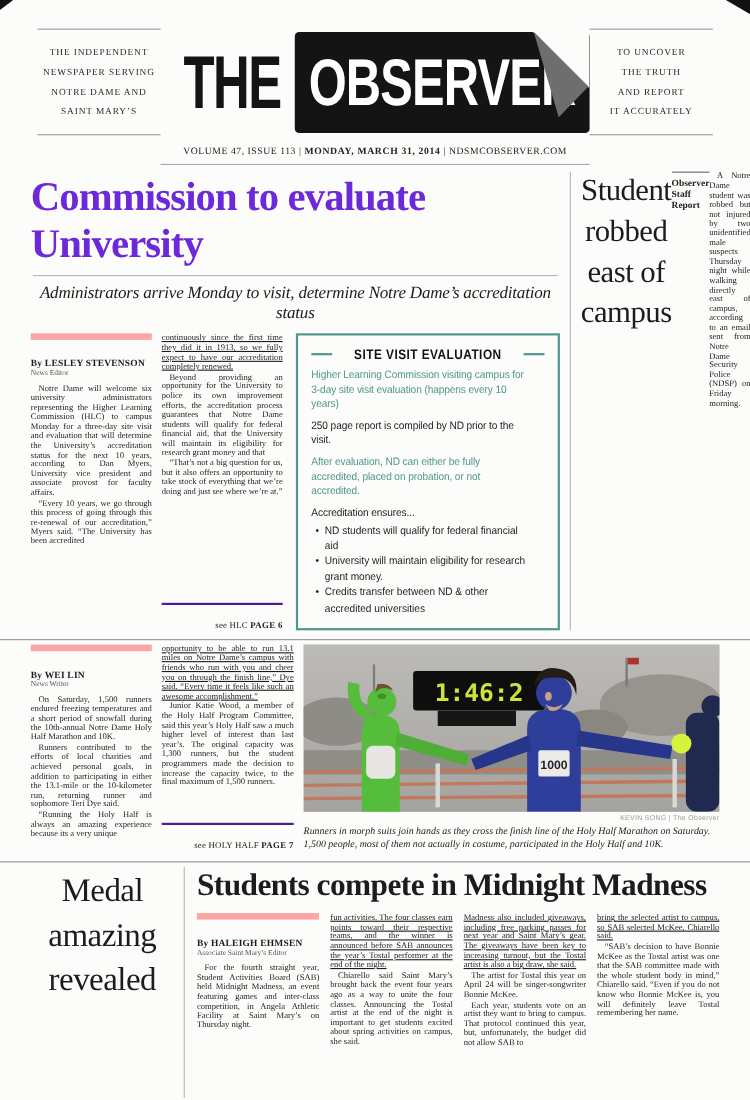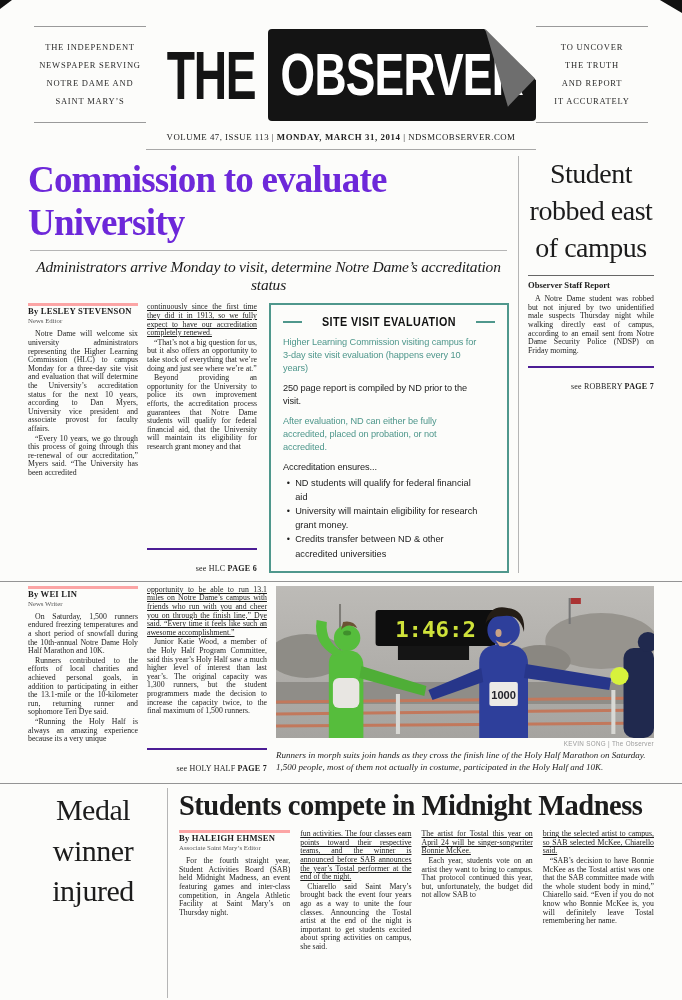--- a/index.html
+++ b/index.html
@@ -26,21 +26,21 @@
             font-size:60px;letter-spacing:-1px;transform:scaleX(.74);transform-origin:center;
             white-space:nowrap;}
   .fold-cut{position:absolute;top:0;right:0;width:52px;height:78px;background:#fcfcfa;
             clip-path:polygon(0 0,100% 0,100% 66%);}
   .fold-flap{position:absolute;top:0;right:0;width:52px;height:78px;background:#6e6e6e;
              clip-path:polygon(2% 0,98% 64%,46% 100%);}
   .volume-line{text-align:center;font-size:8.8px;letter-spacing:.5px;margin-top:9px;color:#222;}
   .volume-line b{letter-spacing:.6px;}
   .volume-rule{width:390px;margin:7px auto 0;border-bottom:1px solid #a8a8a8;}
   
-  .byline-block{border-top:3px solid #fca5a5;padding-top:0;margin-bottom:6px;}
+  .byline-block{border-top:6px solid #fca5a5;padding-top:16px;margin-bottom:6px;}
   .byline{font-weight:bold;font-size:8.6px;letter-spacing:.2px;}
   .byline-title{font-size:6.8px;color:#555;margin-top:1px;}
   .cols p{margin:0 0 1px 0;font-size:7.8px;line-height:8.6px;text-align:justify;
           text-indent:7px;letter-spacing:0;}
   .cont p:first-child{text-indent:0;text-decoration:underline;}
   .jump{border-top:2px solid #4c1d95;margin-top:6px;padding-top:14px;text-align:right;
         font-size:8px;letter-spacing:.2px;}
   .jump b{letter-spacing:.3px;}
   
   .lead-wrap{display:flex;padding:6px 28px 0 28px;}
@@ -62,21 +62,21 @@
   .ibx-item{font-size:9.8px;line-height:1.32;letter-spacing:-.1px;margin:7px 0;
             transform:scaleX(.94);transform-origin:left;}
   .ibx-teal{color:#4f978c;}
   .ibx-black{color:#1d1d1d;}
   .ibx-bullets{margin:2px 0 0;padding:0;list-style:none;}
   .ibx-bullets li{font-size:9.8px;line-height:1.45;color:#1d1d1d;padding-left:13px;
                   position:relative;transform:scaleX(.94);transform-origin:left;}
   .ibx-bullets li::before{content:"•";position:absolute;left:4px;}
   
   .vdiv{width:1px;background:#b5b5b5;margin:0 9px;flex:none;}
-  .robbery{width:126px;flex:none;display:flex;flex-direction:column;}
+  .robbery{width:126px;flex:none;display:flex;flex-direction:row;}
   .robbery-headline{font-size:28px;line-height:1.32;text-align:center;font-weight:normal;
                     letter-spacing:-.5px;margin:0 0 8px;}
   .staff-report{border-top:1px solid #666;font-weight:bold;font-size:8.6px;padding-top:4px;
                 margin-bottom:5px;}
   
   .hdiv{border-top:1px solid #949494;margin-top:8px;}
   .runners-wrap{padding:4px 28px 0 28px;}
   .runners-headline{font-size:33px;font-weight:bold;letter-spacing:-.6px;margin:2px 0 7px;}
   .runners-cols{display:flex;gap:9px;}
   .photo-block{flex:1;min-width:0;}
@@ -141,22 +141,22 @@
             <div class="byline-title">News Editor</div>
           </div>
           <div>
               <p>Notre Dame will welcome six university administrators representing the Higher Learning Commission (HLC) to campus Monday for a three-day site visit and evaluation that will determine the University’s accreditation status for the next 10 years, according to Dan Myers, University vice president and associate provost for faculty affairs.</p>
               <p>“Every 10 years, we go through this process of going through this re-renewal of our accreditation,” Myers said. “The University has been accredited</p>
             </div>
         </div>
         <div class="col-narrow cont">
           <div>
               <p>continuously since the first time they did it in 1913, so we fully expect to have our accreditation completely renewed.</p>
+              <p>Beyond providing an opportunity for the University to police its own improvement efforts, the accreditation process guarantees that Notre Dame students will qualify for federal financial aid, that the University will maintain its eligibility for research grant money and that</p>
               <p>“That’s not a big question for us, but it also offers an opportunity to take stock of everything that we’re doing and just see where we’re at.”</p>
-              <p>Beyond providing an opportunity for the University to police its own improvement efforts, the accreditation process guarantees that Notre Dame students will qualify for federal financial aid, that the University will maintain its eligibility for research grant money and that</p>
             </div>
           <div class="jump push-bottom"><span>see HLC </span><b>PAGE 6</b></div>
         </div>
         <div class="infobox">
           <div class="ibx-title">
             <span class="trule"></span>
             <span class="ibx-title-text">SITE VISIT EVALUATION</span>
             <span class="trule"></span>
           </div>
           <div class="ibx-item ibx-teal">Higher Learning Commission visiting campus for 3-day site visit evaluation (happens every 10 years)</div>
@@ -265,21 +265,21 @@
           </g>
         </svg>
         <div class="credit">KEVIN SONG | The Observer</div>
         <div class="caption">Runners in morph suits join hands as they cross the finish line of the Holy Half Marathon on Saturday. 1,500 people, most of them not actually in costume, participated in the Holy Half and 10K.</div>
       </div>
     </div>
   </div>
 
   <div class="bottom-wrap">
     <div class="medal-col cols">
-      <div class="medal-headline">Medal winner injured</div>
+      <div class="medal-headline">Medal amazing revealed</div>
 
     </div>
     <div class="madness-col">
       <div class="madness-headline">Students compete in Midnight Madness</div>
       <div class="madness-cols cols">
         <div class="mcol">
           <div class="byline-block">
             <div class="byline">By HALEIGH EHMSEN</div>
             <div class="byline-title">Associate Saint Mary’s Editor</div>
           </div>
@@ -288,20 +288,21 @@
             </div>
         </div>
         <div class="mcol cont">
           <div>
               <p>fun activities. The four classes earn points toward their respective teams, and the winner is announced before SAB announces the year’s Tostal performer at the end of the night.</p>
               <p>Chiarello said Saint Mary’s brought back the event four years ago as a way to unite the four classes. Announcing the Tostal artist at the end of the night is important to get students excited about spring activities on campus, she said.</p>
             </div>
         </div>
         <div class="mcol cont">
           <div>
+              <p>Madness also included giveaways, including free parking passes for next year and Saint Mary’s gear. The giveaways have been key to increasing turnout, but the Tostal artist is also a big draw, she said.</p>
               <p>The artist for Tostal this year on April 24 will be singer-songwriter Bonnie McKee.</p>
               <p>Each year, students vote on an artist they want to bring to campus. That protocol continued this year, but, unfortunately, the budget did not allow SAB to</p>
             </div>
         </div>
         <div class="mcol cont">
           <div>
               <p>bring the selected artist to campus, so SAB selected McKee, Chiarello said.</p>
               <p>“SAB’s decision to have Bonnie McKee as the Tostal artist was one that the SAB committee made with the whole student body in mind,” Chiarello said. “Even if you do not know who Bonnie McKee is, you will definitely leave Tostal remembering her name.</p>
             </div>
 

